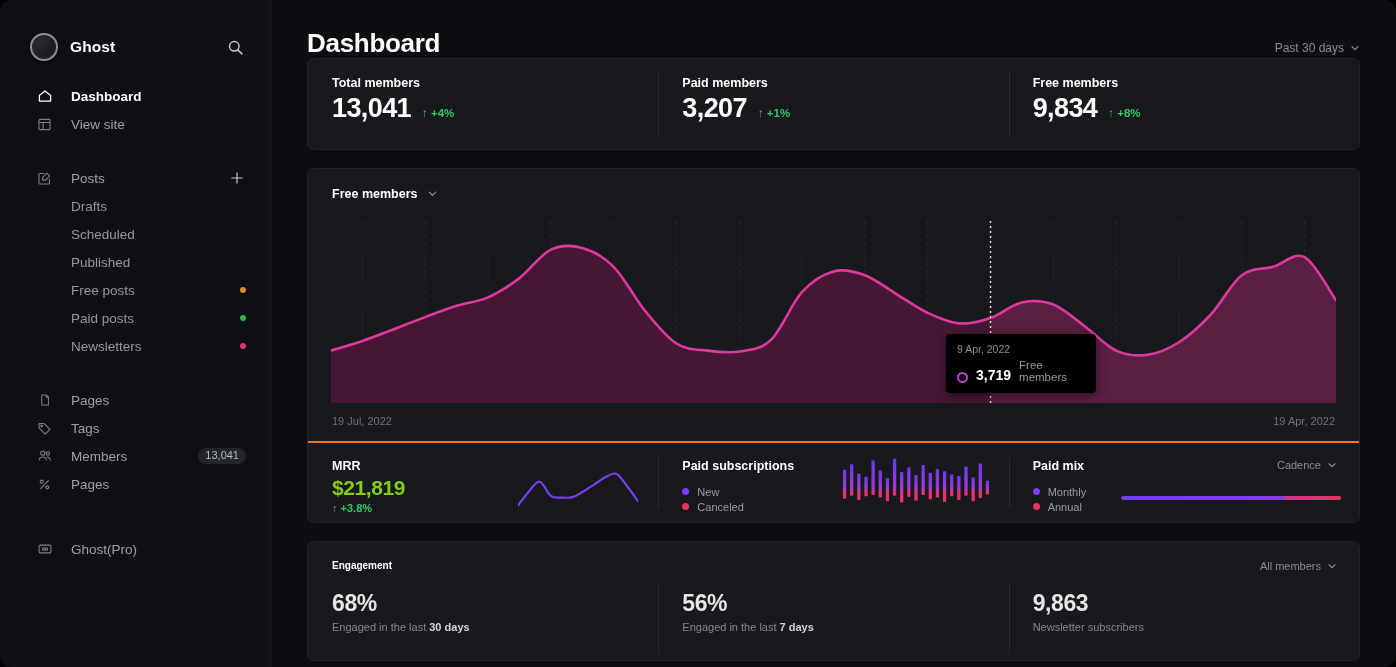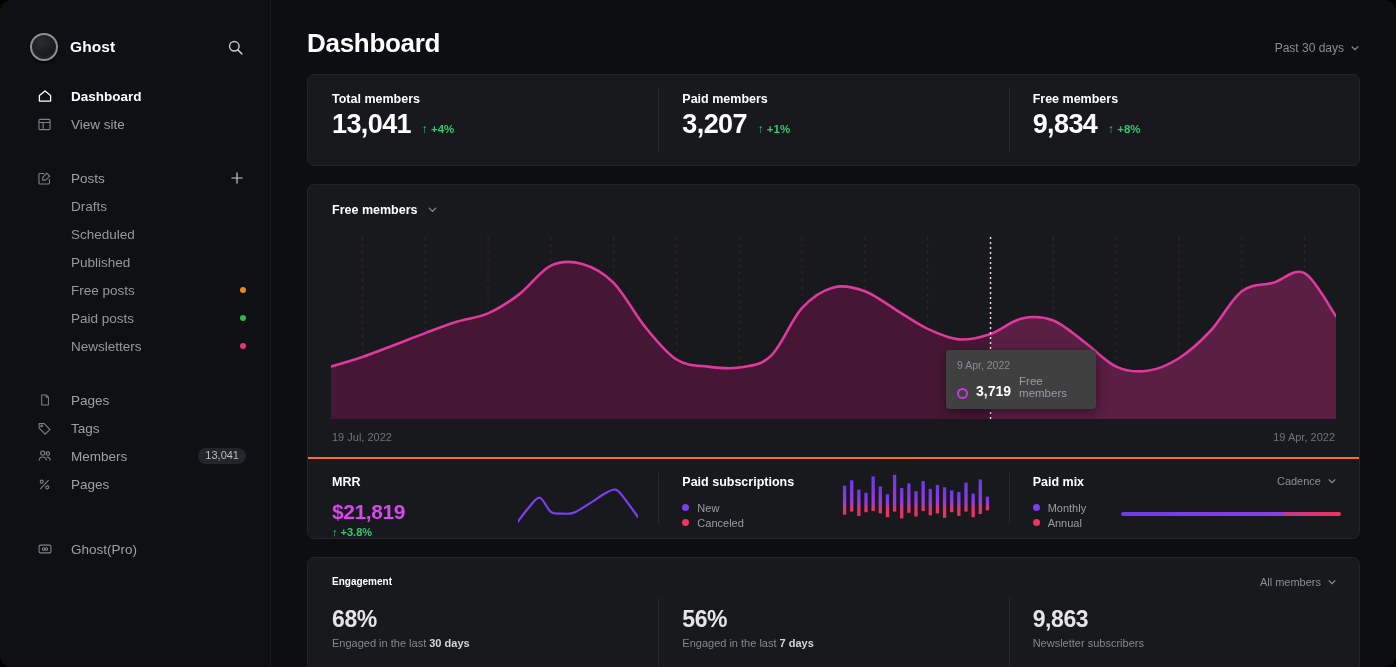--- a/index.html
+++ b/index.html
@@ -91,21 +91,21 @@
     margin-left: auto; color: #8b8d93; font-size: 12px;
     display: flex; align-items: center; gap: 6px; cursor: pointer;
   }
   .card {
     background: #17191d;
     border: 1px solid #212429;
     border-radius: 7px;
   }
 
   
-  #kpi-card { margin-top: 22px; height: 92px; display: flex; }
+  #kpi-card { margin-top: 6px; height: 92px; display: flex; }
   .kpi {
     flex: 1 1 0; padding: 17px 0 0 24px; position: relative;
   }
   .kpi + .kpi::before {
     content: ""; position: absolute; left: 0; top: 12px; bottom: 12px;
     width: 1px; background: #262a2f;
   }
   .kpi-label { color: #fff; font-size: 12.5px; font-weight: 700; }
   .kpi-row { display: flex; align-items: baseline; margin-top: 3px; }
   .kpi-value { color: #fff; font-size: 27px; font-weight: 700; letter-spacing: -.6px; }
@@ -122,21 +122,21 @@
   #bigchart { width: 100%; height: 100%; display: block; }
   .axis-row {
     position: absolute; left: 24px; right: 24px; top: 246px;
     display: flex; justify-content: space-between;
   }
   .axis-label { color: #71737a; font-size: 11px; }
 
   
   #tooltip {
     position: absolute; left: 638px; top: 165px;
-    width: 150px; background: #404040;
+    width: 150px; background: #000000;
     border-radius: 4px; padding: 9px 11px 10px;
     box-shadow: 0 3px 12px rgba(0,0,0,.45);
     z-index: 6;
   }
   .tt-date { color: #8a8c92; font-size: 10.5px; }
   .tt-row { display: flex; align-items: flex-end; margin-top: 4px; }
   .tt-ring {
     width: 11px; height: 11px; border-radius: 50%;
     border: 2.5px solid #c23ad8; flex: 0 0 11px; margin-right: 8px;
   }
@@ -147,21 +147,21 @@
   .strip {
     position: absolute; left: 0; right: 0; top: 272px; bottom: 0;
     display: flex; border-top: 2px solid #f97316;
   }
   .strip-cell { flex: 1 1 0; position: relative; padding: 16px 24px 0; }
   .strip-cell + .strip-cell::before {
     content: ""; position: absolute; left: 0; top: 14px; bottom: 14px;
     width: 1px; background: #262a2f;
   }
   .strip-title { color: #fff; font-size: 12.5px; font-weight: 700; }
-  .mrr-value { color: #d946ef; font-size: 21px; font-weight: 700; margin-top: 11px; letter-spacing: -.4px; }
+  .mrr-value { color: #84cc16; font-size: 21px; font-weight: 700; margin-top: 3px; letter-spacing: -.4px; }
   .mrr-delta { color: #30c96b; font-size: 11px; font-weight: 600; margin-top: 2px; }
   .mrr-spark { position: absolute; right: 20px; top: 16px; width: 120px; height: 56px; }
   .legend { margin-top: 11px; }
   .legend-item { display: flex; align-items: center; height: 15px; }
   .legend-dot { width: 7px; height: 7px; border-radius: 50%; margin-right: 8px; }
   .legend-text { color: #9b9da3; font-size: 11px; }
   .subs-bars { position: absolute; right: 18px; top: 13px; width: 150px; height: 60px; }
   .cadence {
     position: absolute; right: 22px; top: 16px;
     color: #8b8d93; font-size: 11px;

